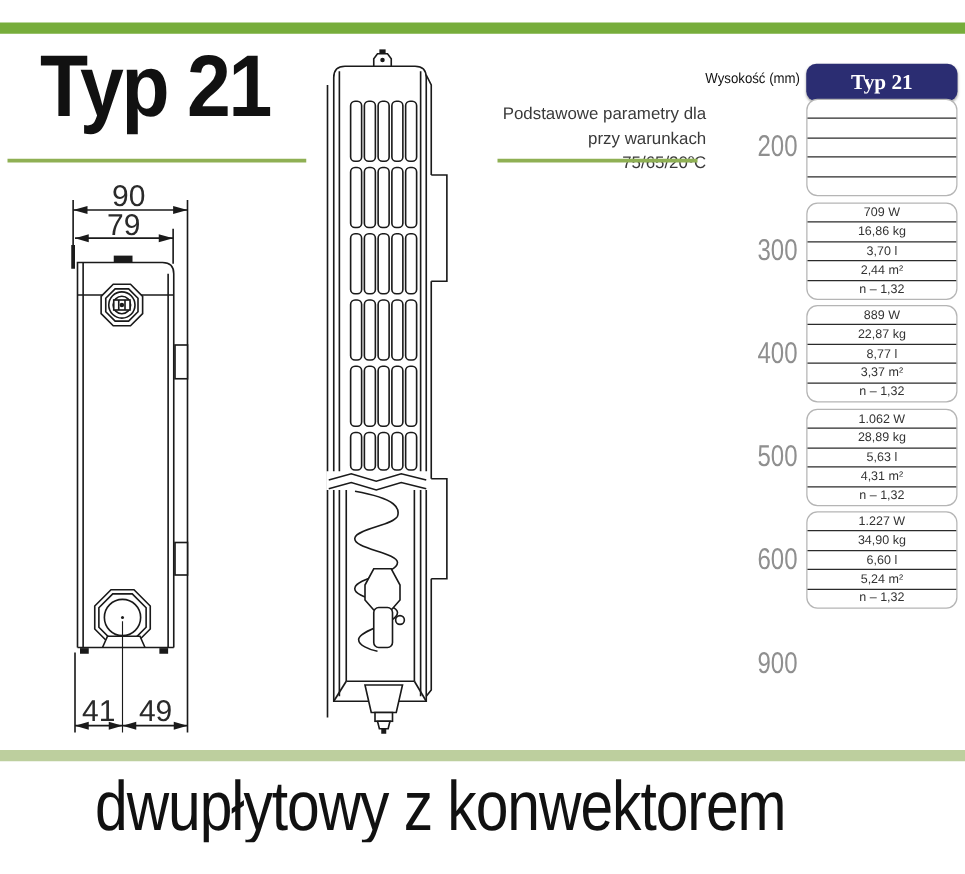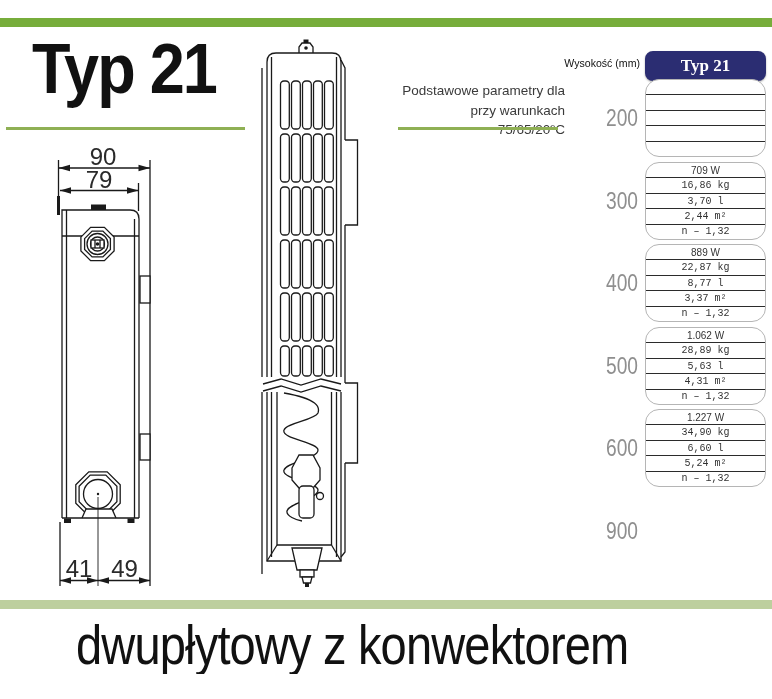--- a/index.html
+++ b/index.html
@@ -24,28 +24,28 @@
     font-size:11.5px;color:#111;transform:scaleX(.92);transform-origin:right top;
   }
   .type-badge{
     position:absolute;left:645px;top:51px;width:121px;height:30px;background:#2b2d72;
     border-radius:8px;color:#fff;font-family:"Liberation Serif",serif;font-weight:bold;
     font-size:17px;display:flex;align-items:center;justify-content:center;
     box-shadow:0 1px 2px rgba(0,0,0,.35);
   }
   .group{
     position:absolute;left:645px;width:121px;height:78px;background:#fff;
-    border:1.5px solid #b5b5b5;border-radius:14px;box-sizing:border-box;
+    border:1.5px solid #b5b5b5;border-radius:9px;box-sizing:border-box;
     display:flex;flex-direction:column;
   }
   .group .cell{
     flex:1;display:flex;align-items:center;justify-content:center;
     font-size:10px;color:#333;
   }
-  .group .cell + .cell{border-top:1px solid #2b2b2b;font-family:Liberation Mono, monospace;}
+  .group .cell + .cell{border-top:1px solid #2b2b2b;}
   .hlabel{
     position:absolute;left:576px;width:62px;height:30px;line-height:30px;text-align:right;
     font-size:24px;color:#8f8f8f;transform:scaleX(.8);transform-origin:right center;
   }
   .footer-bar{position:absolute;left:0;top:600px;width:772px;height:9px;background:#bdcf9e;}
   .footer-caption{
     position:absolute;left:76px;top:614px;font-size:56px;color:#111;
     transform:scaleX(.84);transform-origin:left top;letter-spacing:-1px;line-height:1.1;
   }
   svg{position:absolute;}

